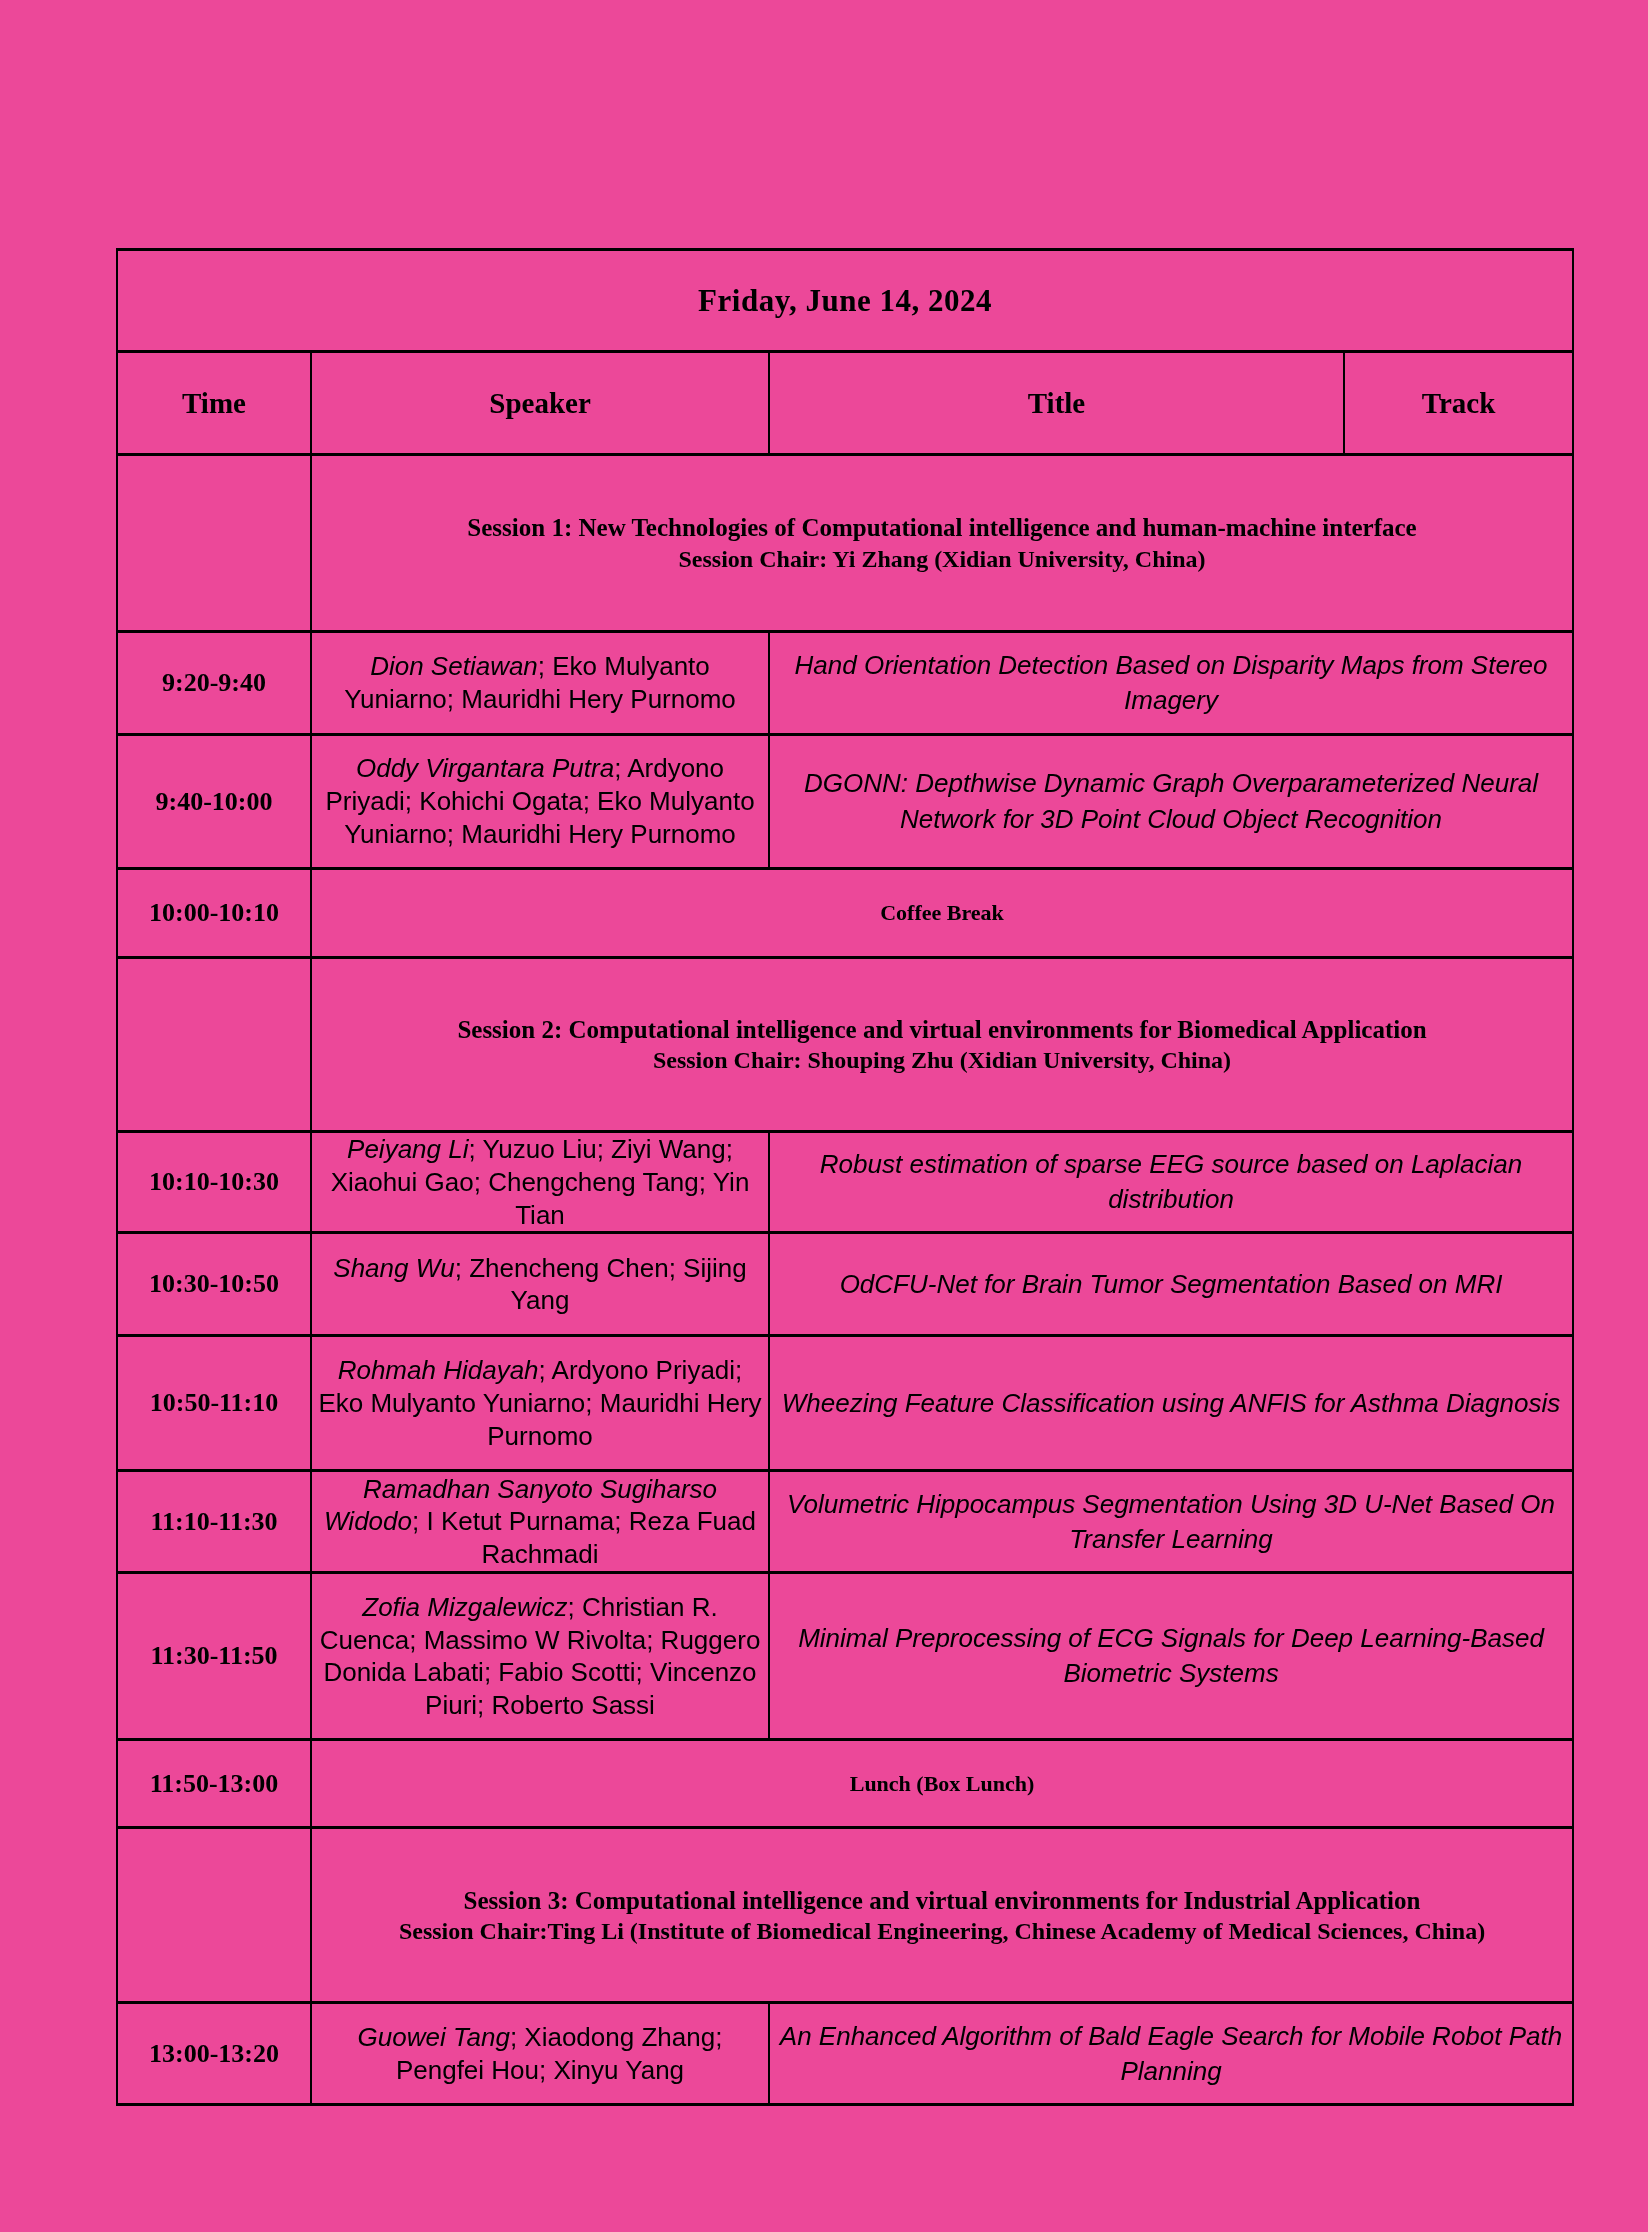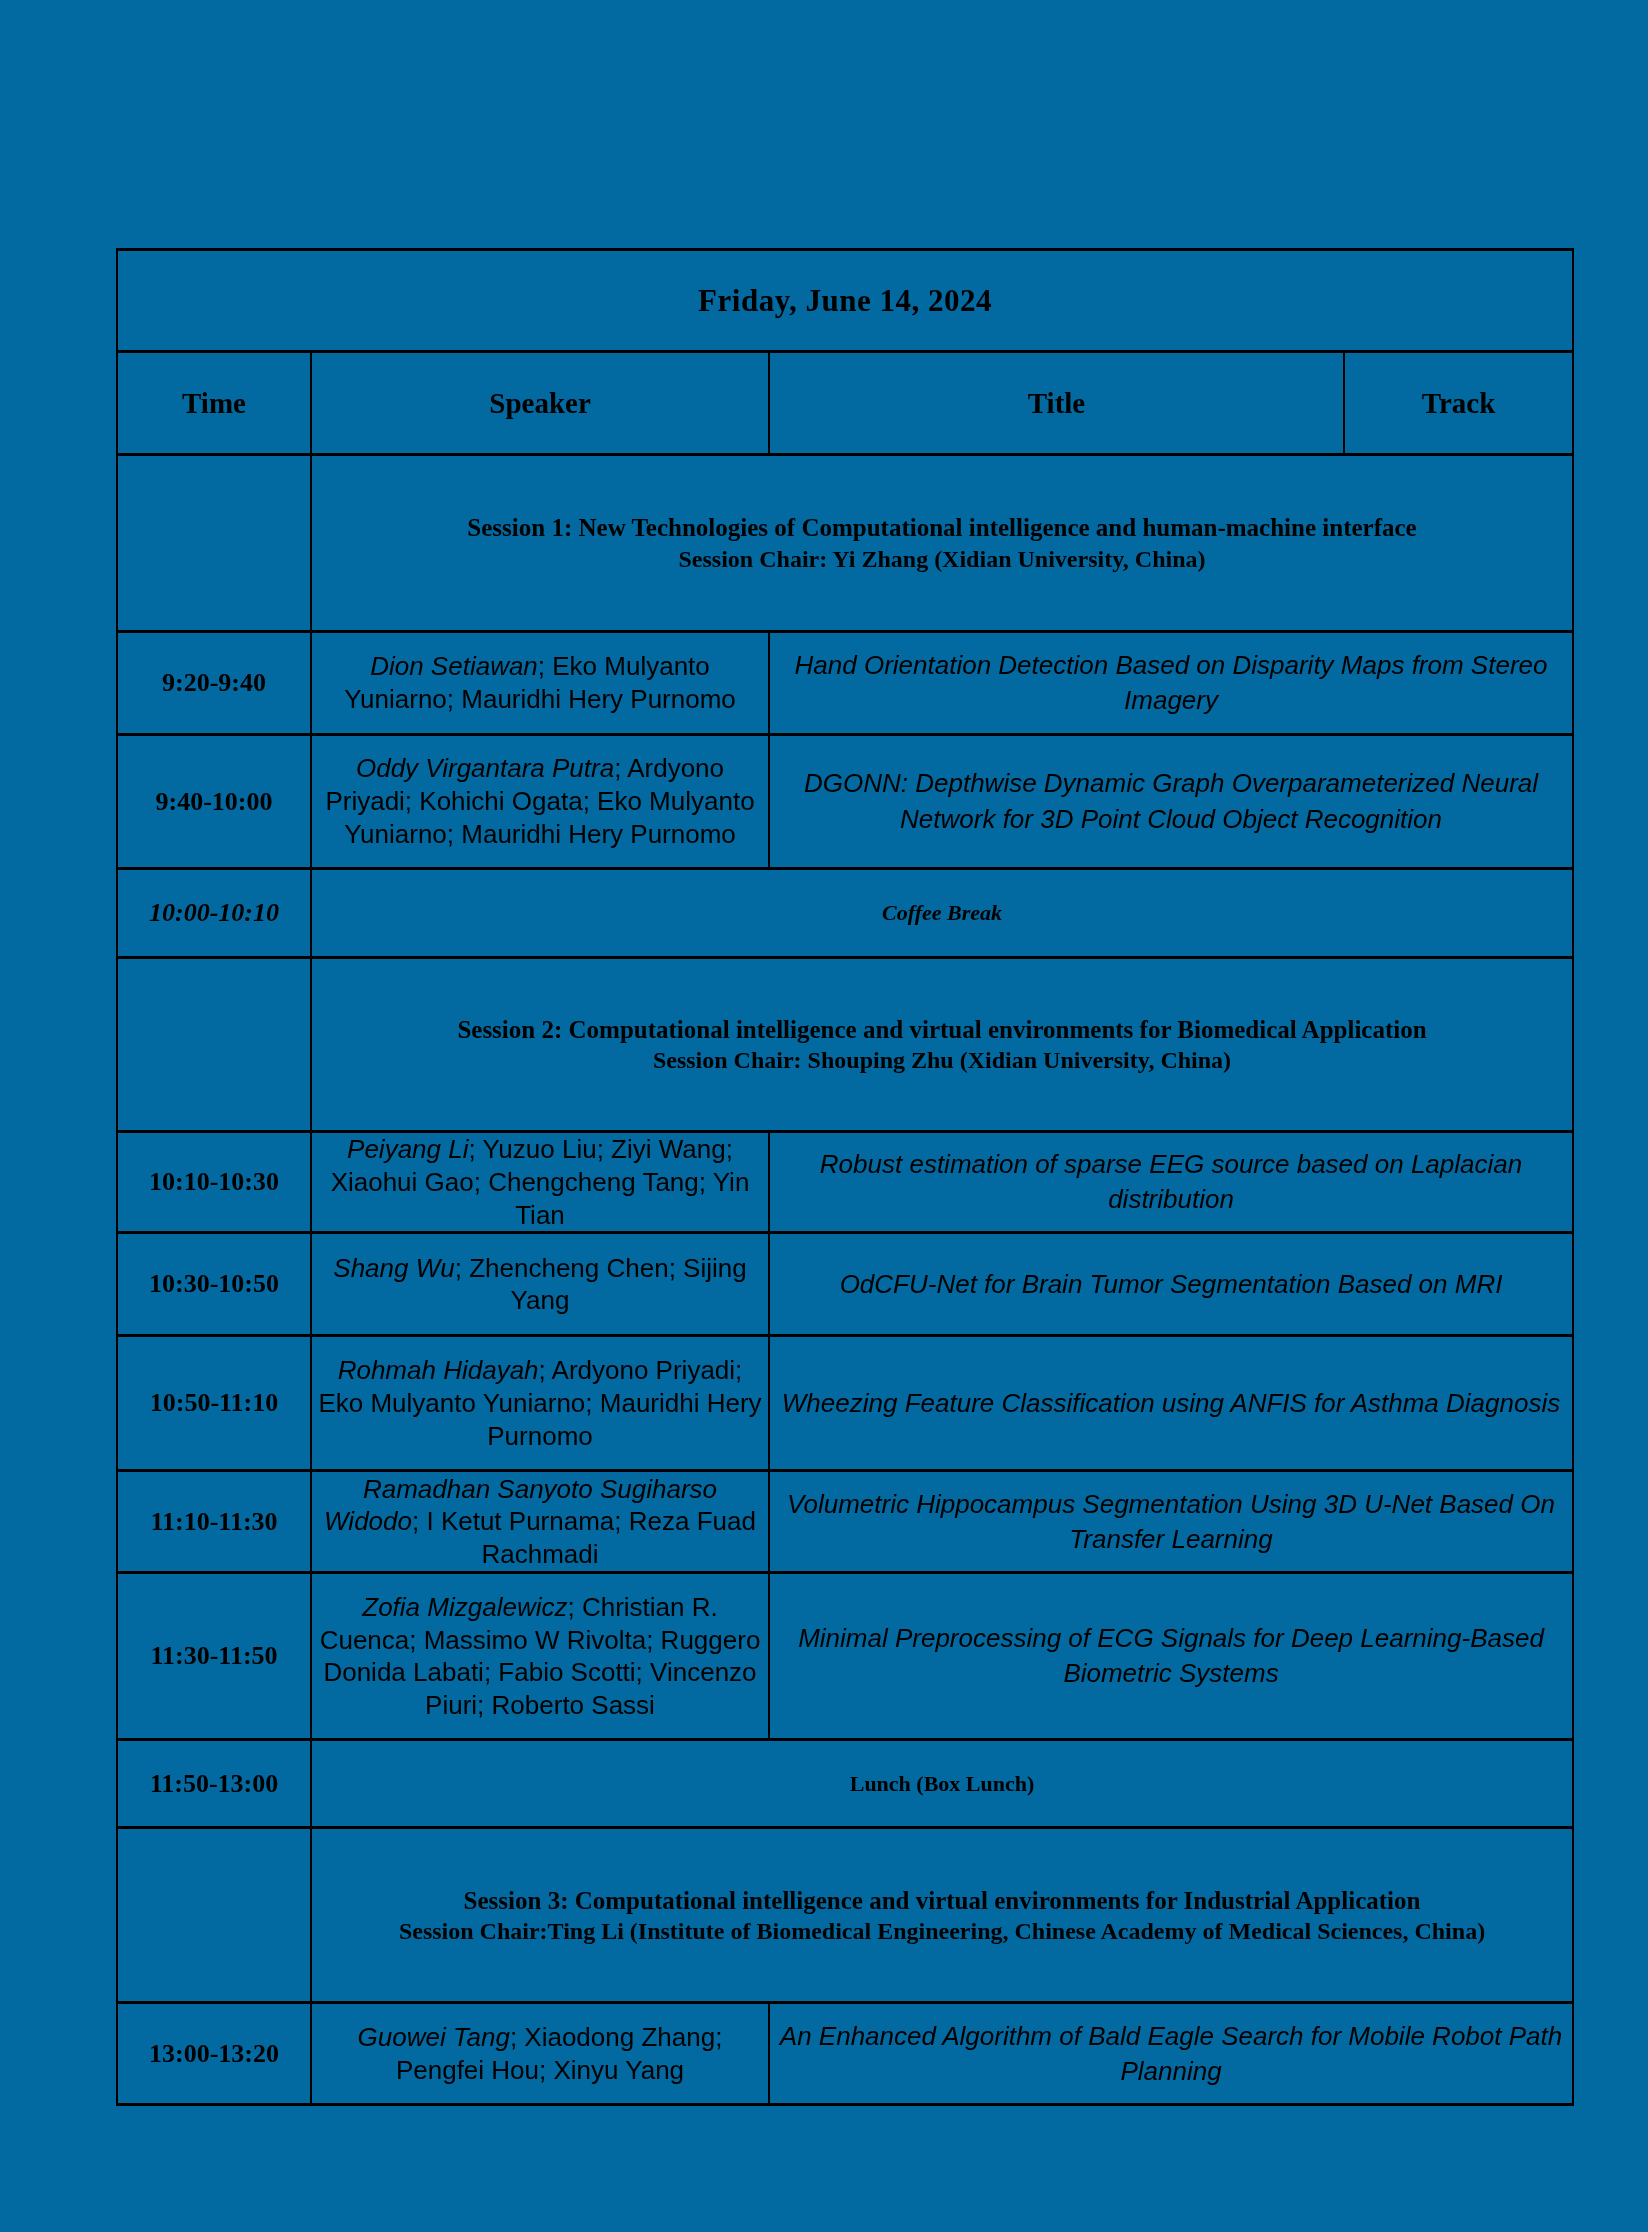--- a/index.html
+++ b/index.html
@@ -1,19 +1,19 @@
 <!DOCTYPE html>
 <html><head>
 <meta charset="utf-8">
 <style>
   html,body{margin:0;padding:0;background:#ffffff;}
   .page{
     position:relative;
     width:1648px;height:2232px;
-    background:#0369a1;
+    background:#ec4899;
     color:#000000;
     font-family:"Liberation Serif", serif;
     overflow:hidden;
   }
   table.schedule{
     position:absolute;left:116px;top:248px;
     width:1456px;
     border-collapse:collapse;
     table-layout:fixed;
   }
@@ -106,21 +106,21 @@
         <tr style="height: 103px;">
           <td class="time-cell">9:20-9:40</td>
           <td class="speaker-cell"><span class="speaker-lead">Dion Setiawan</span><span>; Eko Mulyanto Yuniarno; Mauridhi Hery Purnomo</span></td>
           <td colspan="2" class="title-cell">Hand Orientation Detection Based on Disparity Maps from Stereo Imagery</td>
         </tr>
         <tr style="height: 134px;">
           <td class="time-cell">9:40-10:00</td>
           <td class="speaker-cell"><span class="speaker-lead">Oddy Virgantara Putra</span><span>; Ardyono Priyadi; Kohichi Ogata; Eko Mulyanto Yuniarno; Mauridhi Hery Purnomo</span></td>
           <td colspan="2" class="title-cell">DGONN: Depthwise Dynamic Graph Overparameterized Neural Network for 3D Point Cloud Object Recognition</td>
         </tr>
-        <tr style="height: 89px; font-style: italic;">
+        <tr style="height: 89px;">
           <td class="time-cell">10:00-10:10</td>
           <td colspan="3" class="break-cell">Coffee Break</td>
         </tr>
         <tr style="height: 174px;">
           <td class="time-cell"></td>
           <td colspan="3" class="session-cell">
             <div class="session-title">Session 2:  Computational intelligence and virtual environments for Biomedical Application</div>
             <div class="session-chair">Session Chair: Shouping Zhu (Xidian University, China)</div>
           </td>
         </tr>

